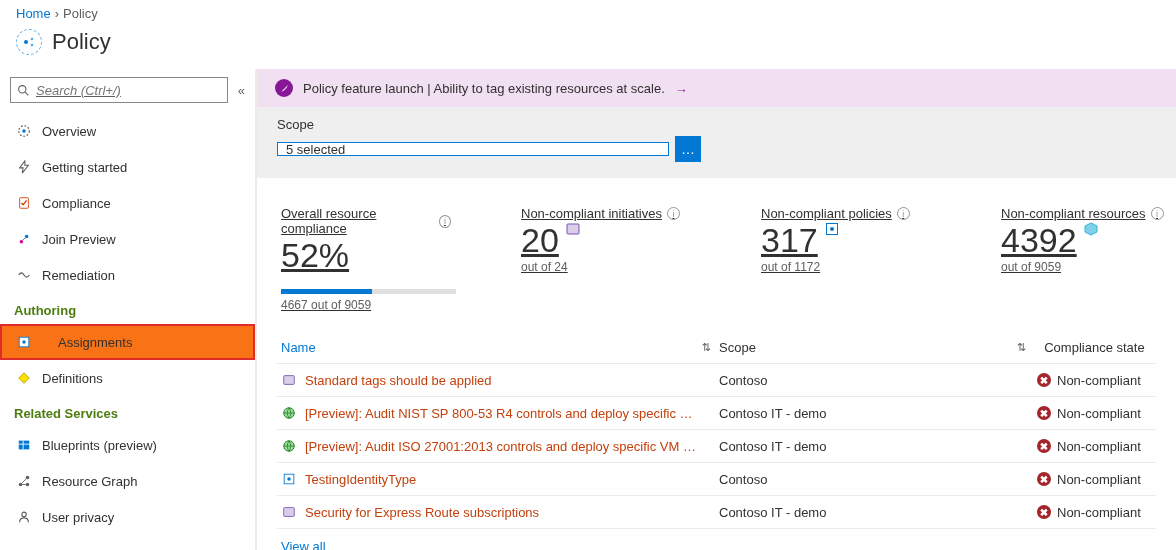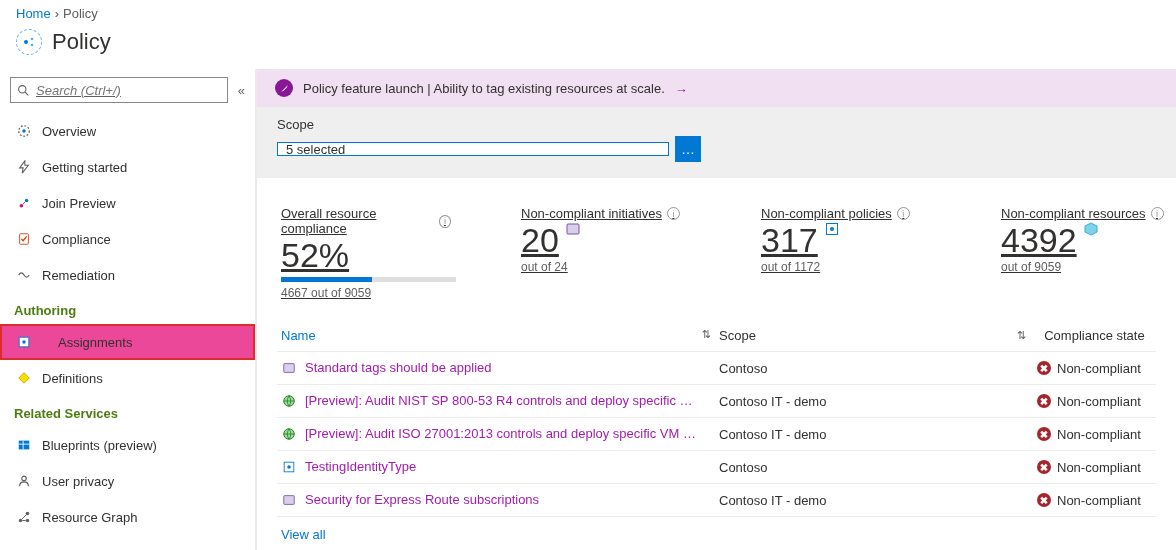--- a/index.html
+++ b/index.html
@@ -85,21 +85,21 @@
   .nav-item {
     display: flex;
     align-items: center;
     gap: 10px;
     padding: 8px 12px 8px 14px;
     font-size: 13px;
     cursor: pointer;
     border: 2px solid transparent;
   }
   .nav-item .nicon { width: 16px; height: 16px; display:flex; align-items:center; justify-content:center; color:#605e5c;}
-  .nav-item.highlighted { border: 2px solid #e02b2b; background: #ec4899; gap: 26px; }
+  .nav-item.highlighted { border: 2px solid #e02b2b; background: #f97316; gap: 26px; }
   .section-head {
     padding: 10px 14px 6px;
     font-size: 13px;
     font-weight: 600;
     color: #4d7c0f;
   }
 
   
   .banner {
     background: #f1dff2;
@@ -154,45 +154,45 @@
   .stat .label { font-size: 13px; color: #323130; display:flex; align-items:center; gap:5px; }
   .stat .value-row { display:flex; align-items:flex-start; gap:6px; padding-top: 0px; }
   .stat .big { font-size: 34px; font-weight: 300; line-height: 1.15; }
   .stat .out { font-size: 12px; color: #605e5c; }
   .stat .mini-icon { width:16px; height:16px; display:inline-flex; align-items:center; justify-content:center; }
   .info-dot {
     width: 13px; height: 13px; border: 1px solid #979593; border-radius:50%;
     display:inline-flex; align-items:center; justify-content:center;
     font-size: 9px; color:#979593;
   }
-  .progress-wrap { width: 175px; margin-top: 2px; }
+  .progress-wrap { width: 175px; margin-top: 14px; }
   .progress {
     height: 5px; background: #e1dfdd; border-radius: 0;
     overflow: hidden; margin-bottom: 4px;
   }
   .progress .bar { height: 100%; background: #0078d4; }
 
   
   .tbl { padding: 0 20px; }
   .tbl-head, .tbl-row {
     display: flex;
     align-items: center;
     border-bottom: 1px solid #edebe9;
     padding: 8px 4px;
     gap: 8px;
   }
   .tbl-head { color:#0078d4; font-size:13px; }
   .tbl-head .col-name { color:#0078d4; cursor:pointer; }
   .tbl-head .col-scope, .tbl-head .col-state { color:#323130; }
-  .col-name { flex: 0 0 430px; display:flex; align-items:flex-start; gap:8px; }
+  .col-name { flex: 0 0 430px; display:flex; align-items:center; gap:8px; }
   .col-scope { flex: 0 0 310px; }
   .col-state { flex: 0 0 130px; display:flex; align-items:center; gap:6px; }
   .sort-icon { color:#605e5c; font-size:11px; }
   .tbl-row .col-name .txt {
-    color: #a21caf;
+    color: #c2410c;
     cursor: pointer;
     white-space: nowrap;
     overflow: hidden;
     text-overflow: ellipsis;
     max-width: 395px;
     display: inline-block;
   }
   .ri { width:16px; height:16px; display:flex; align-items:center; justify-content:center; flex-shrink:0; }
   .nc-icon {
     width:14px; height:14px; border-radius:50%;
@@ -253,39 +253,39 @@
           <span class="nicon">
             <svg width="14" height="14" viewBox="0 0 16 16">
               <path d="M9 1 L3 9 H7 L6 15 L13 6 H9 Z" fill="none" stroke="#605e5c" stroke-width="1.2"></path>
             </svg>
           </span>
           <span>Getting started</span>
         </div>
         <div class="nav-item">
           <span class="nicon">
             <svg width="14" height="14" viewBox="0 0 16 16">
+              <rect x="3" y="2" width="10" height="12" rx="1" fill="#fff" stroke="#d83b01"></rect>
+              <path d="M5 8 L7 10 L11 5" stroke="#d83b01" fill="none" stroke-width="1.4"></path>
+            </svg>
+          </span>
+          <span>Compliance</span>
+        </div>
+        <div class="nav-item">
+          <span class="nicon">
+            <svg width="14" height="14" viewBox="0 0 16 16">
               <circle cx="5" cy="11" r="2" fill="#e3008c"></circle>
               <circle cx="11" cy="5" r="2" fill="#0078d4"></circle>
               <line x1="6.5" y1="9.5" x2="9.5" y2="6.5" stroke="#605e5c"></line>
             </svg>
           </span>
           <span>Join Preview</span>
         </div>
         <div class="nav-item">
           <span class="nicon">
             <svg width="14" height="14" viewBox="0 0 16 16">
-              <rect x="3" y="2" width="10" height="12" rx="1" fill="#fff" stroke="#d83b01"></rect>
-              <path d="M5 8 L7 10 L11 5" stroke="#d83b01" fill="none" stroke-width="1.4"></path>
-            </svg>
-          </span>
-          <span>Compliance</span>
-        </div>
-        <div class="nav-item">
-          <span class="nicon">
-            <svg width="14" height="14" viewBox="0 0 16 16">
               <path d="M2 8 Q5 3 8 8 T14 8" fill="none" stroke="#605e5c" stroke-width="1.4"></path>
             </svg>
           </span>
           <span>Remediation</span>
         </div>
       </div>
     <div class="section-head">Authoring</div>
     <div id="nav-auth">
         <div class="nav-item highlighted">
           <span class="nicon">
@@ -309,41 +309,41 @@
     <div id="nav-rel">
         <div class="nav-item">
           <span class="nicon">
             <svg width="14" height="14" viewBox="0 0 16 16">
               <rect x="2" y="3" width="12" height="10" fill="#0078d4"></rect>
               <line x1="2" y1="7" x2="14" y2="7" stroke="#fff"></line>
               <line x1="7" y1="3" x2="7" y2="13" stroke="#fff"></line>
             </svg>
           </span>
           <span>Blueprints (preview)</span>
-        </div>
-        <div class="nav-item">
-          <span class="nicon">
-            <svg width="14" height="14" viewBox="0 0 16 16">
-              <circle cx="8" cy="5" r="2.5" fill="none" stroke="#605e5c" stroke-width="1.3"></circle>
-              <path d="M3 14 Q3 9 8 9 Q13 9 13 14" fill="none" stroke="#605e5c" stroke-width="1.3"></path>
-            </svg>
-          </span>
-          <span>User privacy</span>
         </div>
         <div class="nav-item">
           <span class="nicon">
             <svg width="14" height="14" viewBox="0 0 16 16">
               <circle cx="4" cy="12" r="2" fill="#605e5c"></circle>
               <circle cx="12" cy="4" r="2" fill="#605e5c"></circle>
               <circle cx="12" cy="12" r="2" fill="#605e5c"></circle>
               <line x1="5" y1="11" x2="11" y2="5" stroke="#605e5c"></line>
               <line x1="6" y1="12" x2="10" y2="12" stroke="#605e5c"></line>
             </svg>
           </span>
           <span>Resource Graph</span>
+        </div>
+        <div class="nav-item">
+          <span class="nicon">
+            <svg width="14" height="14" viewBox="0 0 16 16">
+              <circle cx="8" cy="5" r="2.5" fill="none" stroke="#605e5c" stroke-width="1.3"></circle>
+              <path d="M3 14 Q3 9 8 9 Q13 9 13 14" fill="none" stroke="#605e5c" stroke-width="1.3"></path>
+            </svg>
+          </span>
+          <span>User privacy</span>
         </div>
       </div>
   </div>
 
   <div class="content">
     <div class="banner">
       <span class="bicon">
         <svg width="11" height="11" viewBox="0 0 16 16">
             <path d="M3 13 L8 8 L13 3 L11 7 L7 11 Z" fill="#fff"></path>
           </svg>

